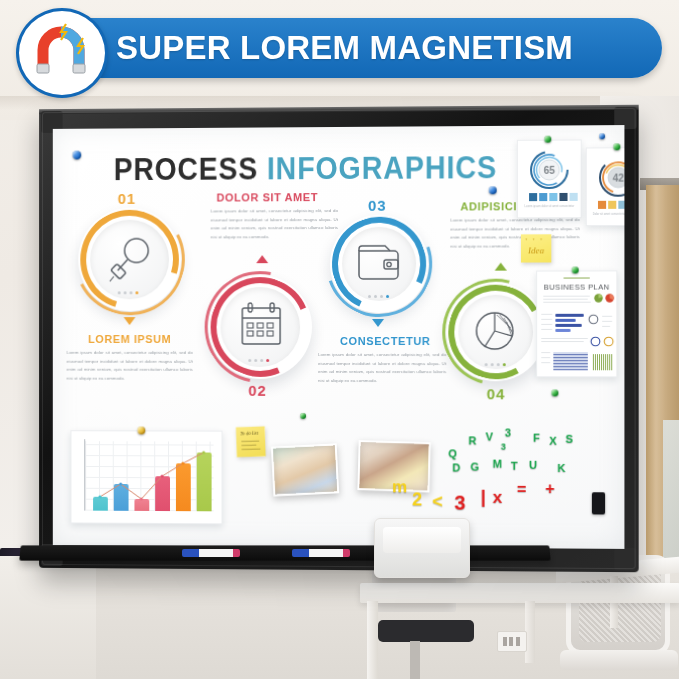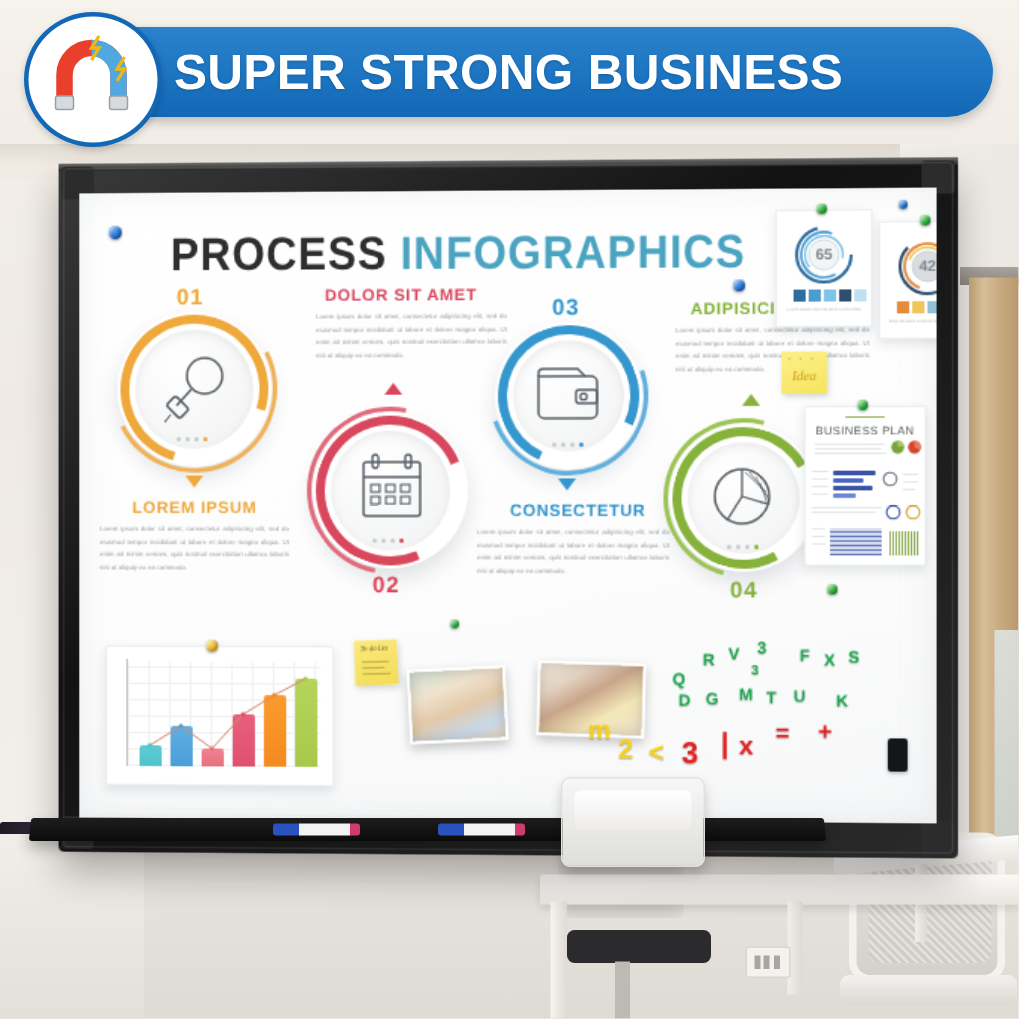--- a/index.html
+++ b/index.html
@@ -490,21 +490,21 @@
       <div class="magnet mg-green" style="left:250px;top:286px;width:6px;height:6px;"></div>
     </div>
   </div>
 
   <div class="tray"></div>
   <div class="marker m1"></div>
   <div class="marker m2"></div>
   <div class="eraser"></div>
 
   <div class="banner">
-    <div class="banner-text">SUPER STRONG BUSINESS</div>
+    <div class="banner-text">SUPER LOREM MAGNETISM</div>
   </div>
   <div class="badge">
     <svg style="position:absolute;left:11px;top:9px;" width="62" height="62" viewBox="0 0 62 62">
       <path d="M13 46 V30 a18 18 0 0 1 36 0 V46" fill="none" stroke="#E8402A" stroke-width="11" stroke-linecap="butt"></path>
       <path d="M31 12 a18 18 0 0 1 18 18 V46" fill="none" stroke="#4FA8E0" stroke-width="11" stroke-linecap="butt"></path>
       <rect x="7" y="44" width="12" height="9" rx="1.5" fill="#D7DADD" stroke="#9aa0a6" stroke-width="1"></rect>
       <rect x="43" y="44" width="12" height="9" rx="1.5" fill="#D7DADD" stroke="#9aa0a6" stroke-width="1"></rect>
       <path d="M36 4 L31 12 L36 12 L31 20" fill="none" stroke="#F2B70C" stroke-width="2.2" stroke-linejoin="miter"></path>
       <path d="M53 18 L48 26 L53 26 L48 34" fill="none" stroke="#F2B70C" stroke-width="2.2" stroke-linejoin="miter"></path>
     </svg>

